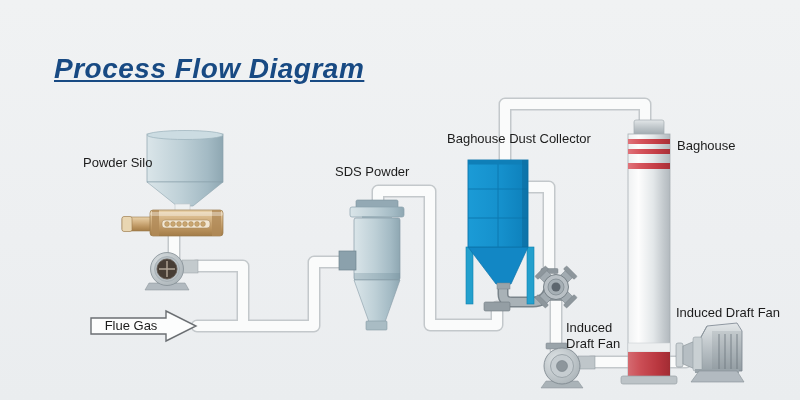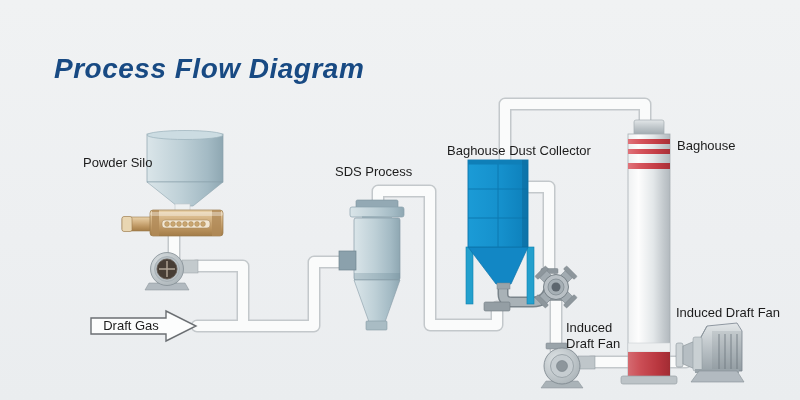--- a/index.html
+++ b/index.html
@@ -9,21 +9,21 @@
     font-family:"Liberation Sans",sans-serif;
   }
   #scene{position:absolute;left:0;top:0;}
   .lbl{
     position:absolute;font-size:13px;line-height:16px;color:#1c1c1c;
     white-space:nowrap;
   }
   #title{
     position:absolute;left:54px;top:53px;
     font-size:28px;font-weight:bold;font-style:italic;
-    color:#184a83;letter-spacing:0.5px;
+    color:#184a83;letter-spacing:0.5px;text-decoration:underline;
   }
   .two-line div{line-height:16px;}
   #flue-gas-text{width:72px;text-align:center;}
 </style>
 </head>
 <body>
 
 <div id="canvas">
 
 <svg id="scene" width="800" height="400" viewBox="0 0 800 400">
@@ -214,28 +214,28 @@
 
   <g>
     <polygon points="91,318 166,318 166,311 196,326 166,341 166,334 91,334" fill="#fcfdfd" stroke="#6b6f73" stroke-width="1.4" stroke-linejoin="miter"></polygon>
   </g>
 </svg>
 
 <div id="title">Process Flow Diagram</div>
 
 <div class="lbl" style="left:83px;top:155px">Powder Silo</div>
 
-<div class="lbl" style="left:335px;top:164px">SDS Process</div>
-
-<div class="lbl" style="left:447px;top:143px">Baghouse Dust Collector</div>
+<div class="lbl" style="left:335px;top:164px">SDS Powder</div>
+
+<div class="lbl" style="left:447px;top:131px">Baghouse Dust Collector</div>
 
 <div class="lbl" style="left:677px;top:138px">Baghouse</div>
 
 <div class="lbl" style="left:676px;top:305px">Induced Draft Fan</div>
 
 <div class="lbl two-line" style="left:566px;top:320px">
   <div>Induced</div>
   <div>Draft Fan</div>
 </div>
 
-<div class="lbl" id="flue-gas-text" style="left:95px;top:318px">Draft Gas</div>
+<div class="lbl" id="flue-gas-text" style="left:95px;top:318px">Flue Gas</div>
 
 </div>
 
 </body></html>

